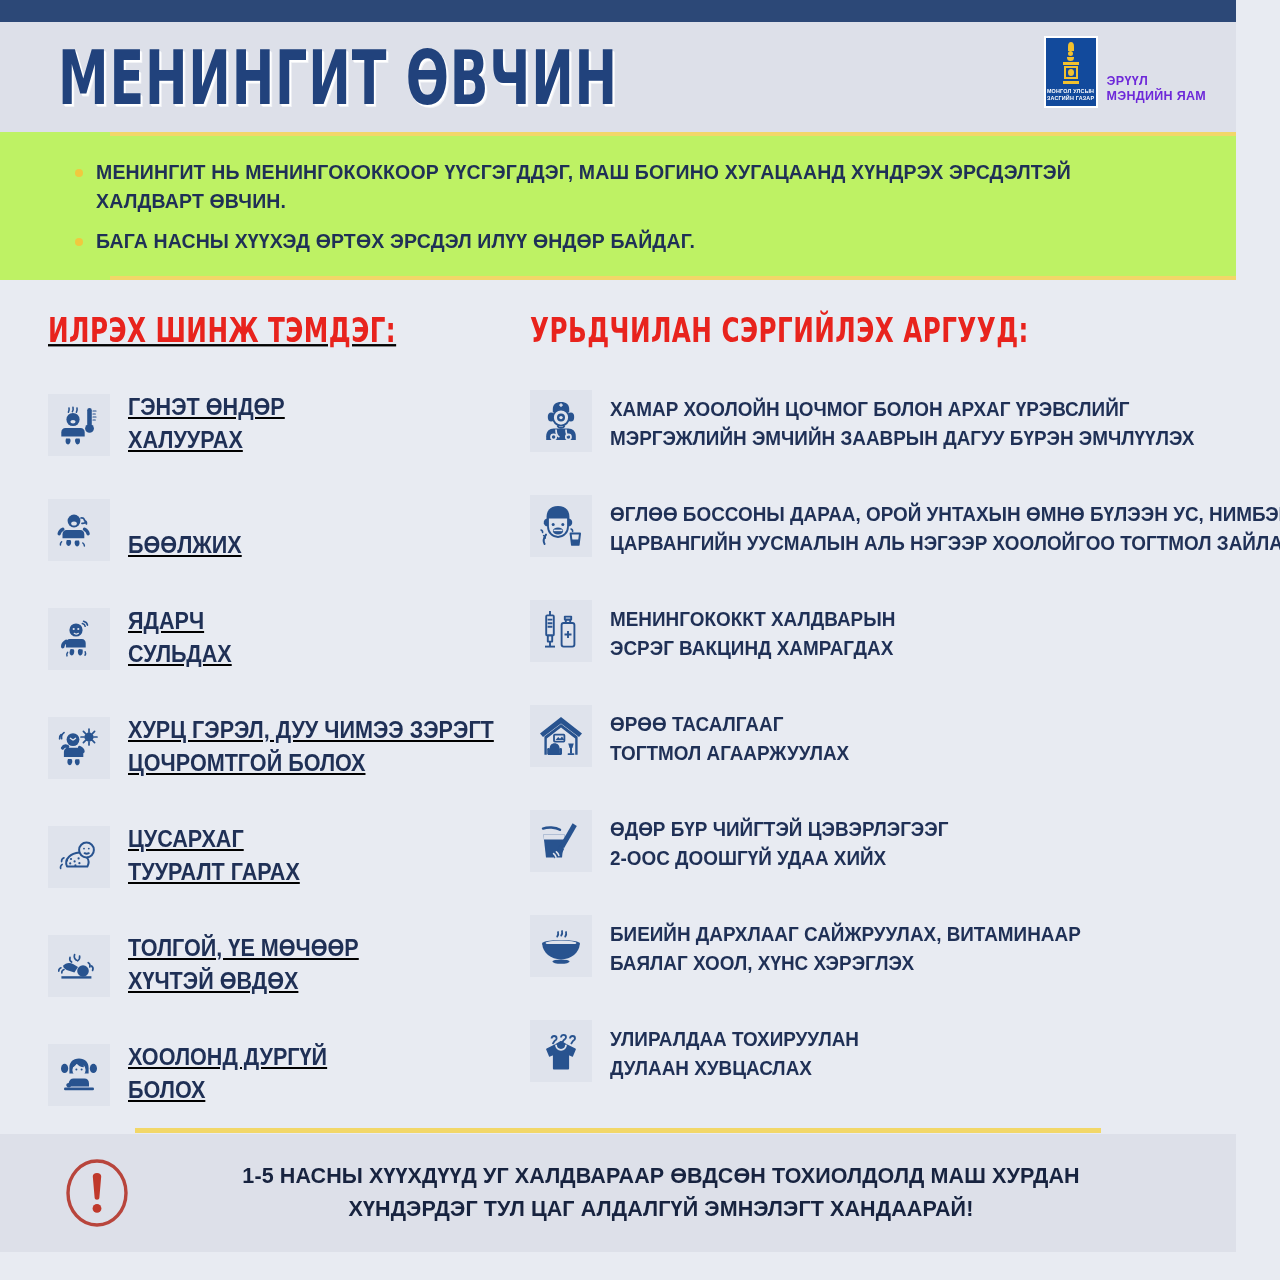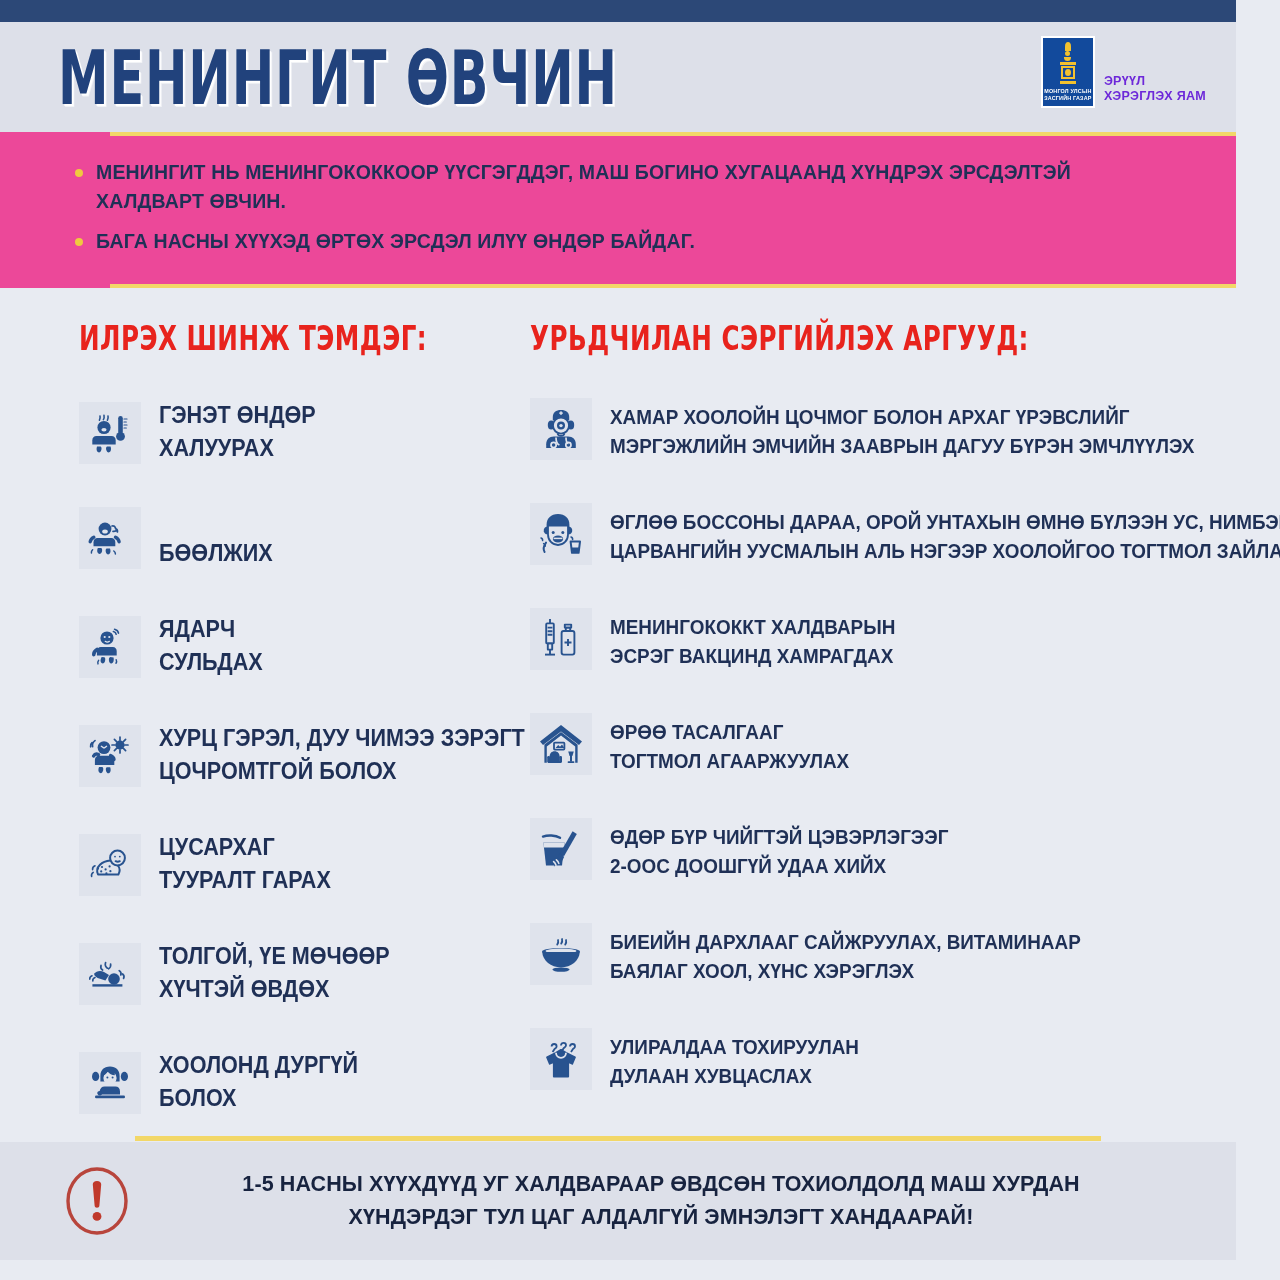--- a/index.html
+++ b/index.html
@@ -57,41 +57,41 @@
   .emblem .etext{
     margin-top:2px;text-align:center;color:#ffffff;
     font-size:5.4px;font-weight:700;line-height:7px;letter-spacing:.2px;
   }
   .ministry{
     color:#6d28d9;font-weight:700;font-size:12.5px;line-height:15px;
     letter-spacing:.3px;padding-bottom:4px;white-space:nowrap;
   }
 
   
-  .intro-wrap{position:relative;background:#ec4899;padding:26px 0 24px 0;}
+  .intro-wrap{position:relative;background:#bef264;padding:26px 0 24px 0;}
   .rule{position:absolute;left:110px;right:0;height:4px;background:#f2d768;}
   .rule.top{top:0;}
   .rule.bottom{bottom:0;}
   .bullets{margin:0;padding:0 60px 0 96px;list-style:none;}
   .bullets li{
     position:relative;
     color:#1f3056;font-weight:700;font-size:19.5px;line-height:29px;
     letter-spacing:.15px;margin-bottom:11px;
   }
-  .bullets li:last-child{margin-bottom:8px;}
+  .bullets li:last-child{margin-bottom:0;}
   .bullets li .dot{
     position:absolute;left:-21px;top:11px;width:8px;height:8px;border-radius:50%;
     background:#f0c93f;
   }
 
   
   .body{position:relative;background:#e8ebf2;padding-top:34px;height:854px;box-sizing:border-box;}
   .cols{display:flex;}
   .col{box-sizing:border-box;}
-  .col.left{width:520px;padding-left:79px;}
+  .col.left{width:520px;padding-left:48px;text-decoration:underline;}
   .col.right{width:760px;padding-left:10px;}
   .sec-head{
     font-family:"DejaVu Sans", sans-serif;
     font-weight:700;font-size:28px;color:#e8231d;
     transform:scaleX(.88) scaleY(1.18);transform-origin:left center;
     letter-spacing:.5px;white-space:nowrap;margin-bottom:38px;
   }
 
   .item{display:flex;align-items:flex-end;margin-bottom:24px;margin-top:43px;}
   .col.left .item{margin-bottom:26px;}
@@ -140,21 +140,21 @@
             <div class="yy"></div>
             <div class="bar b2"></div>
         </div>
         <div class="etext">
           <div>МОНГОЛ УЛСЫН</div>
           <div>ЗАСГИЙН ГАЗАР</div>
         </div>
       </div>
       <div class="ministry">
         <div>ЭРҮҮЛ</div>
-        <div>ХЭРЭГЛЭХ ЯАМ</div>
+        <div>МЭНДИЙН ЯАМ</div>
       </div>
     </div>
   </div>
 
   <div class="intro-wrap">
     <div class="rule top"></div>
     <ul class="bullets">
       <li><span class="dot"></span><span>МЕНИНГИТ НЬ МЕНИНГОКОККООР ҮҮСГЭГДДЭГ, МАШ БОГИНО ХУГАЦААНД ХҮНДРЭХ ЭРСДЭЛТЭЙ ХАЛДВАРТ ӨВЧИН.</span></li>
       <li><span class="dot"></span><span>БАГА НАСНЫ ХҮҮХЭД ӨРТӨХ ЭРСДЭЛ ИЛҮҮ ӨНДӨР БАЙДАГ.</span></li>
     </ul>

